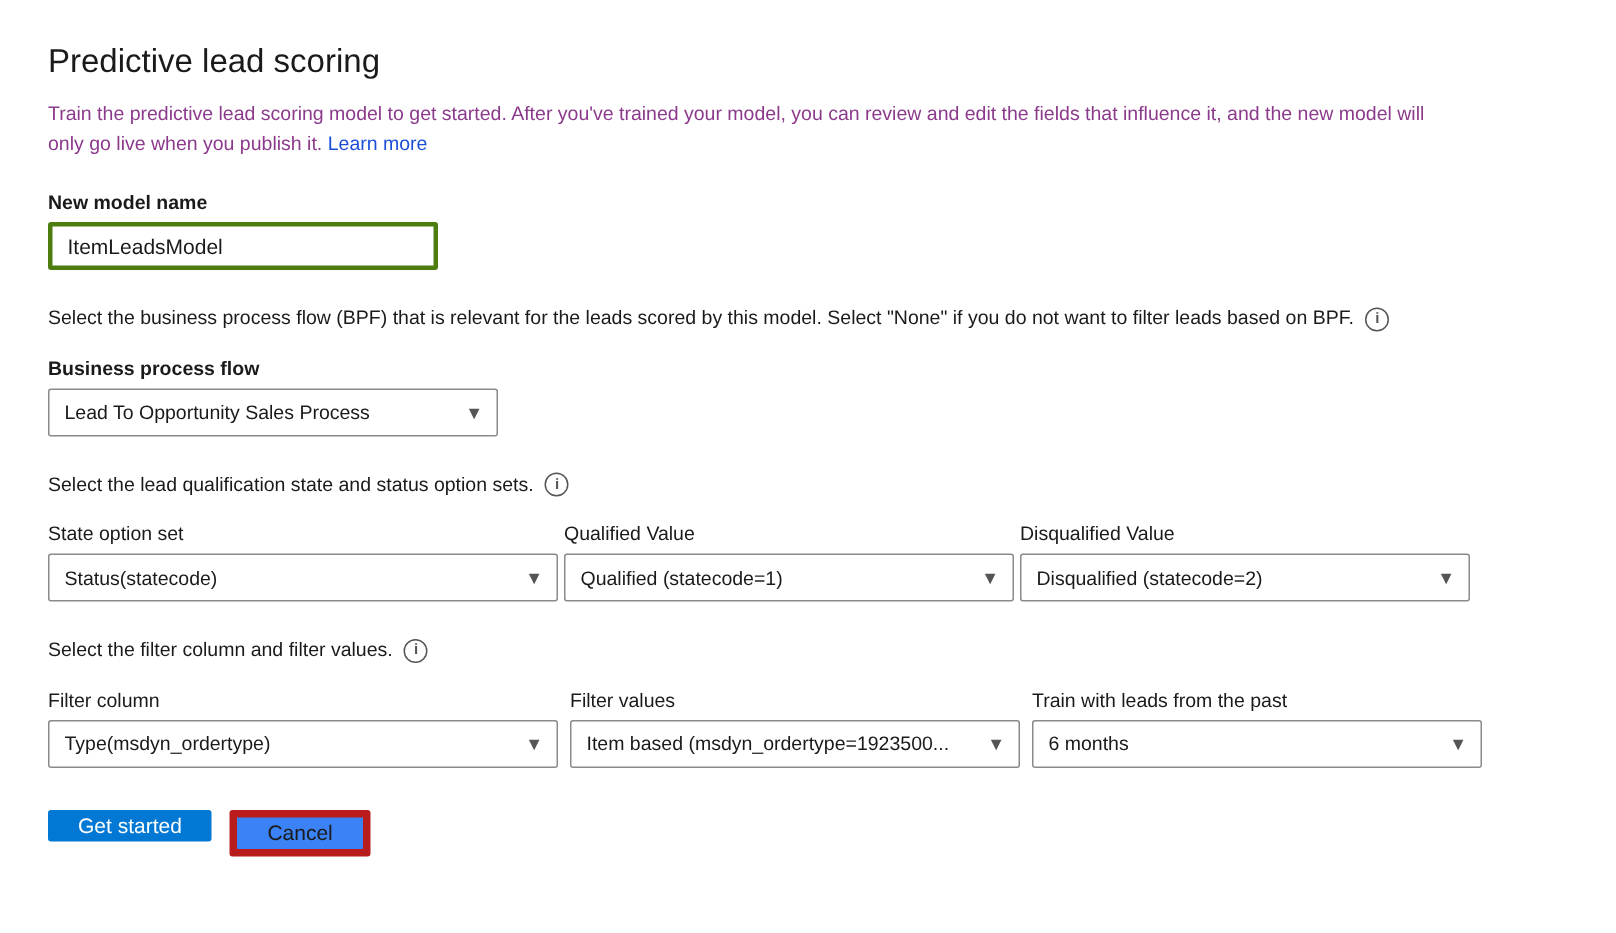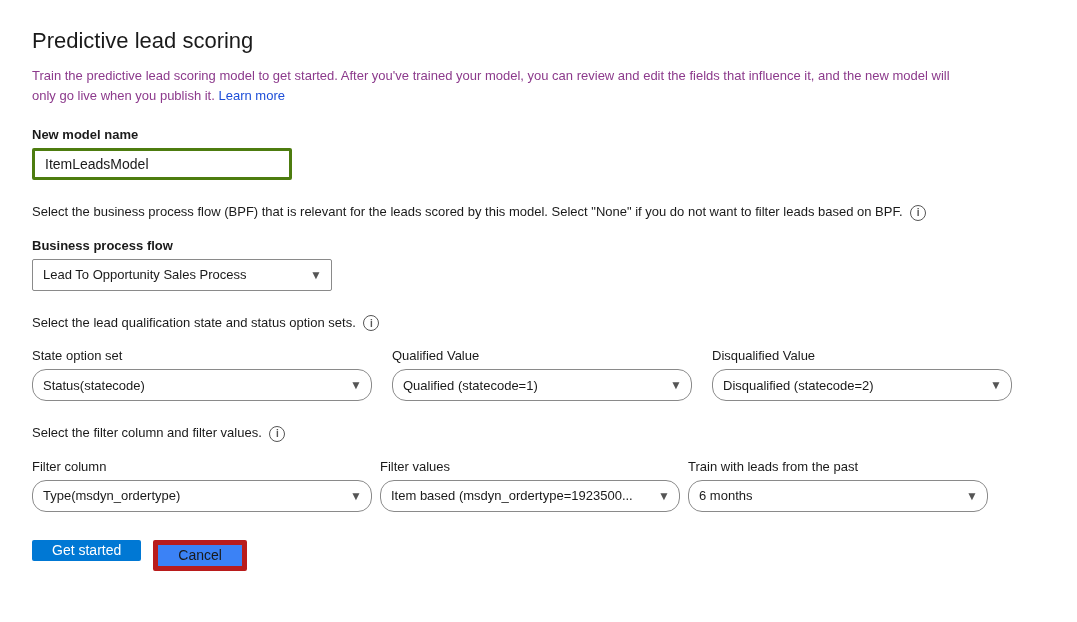--- a/index.html
+++ b/index.html
@@ -113,39 +113,38 @@
       font-size: 12px;
     }
 
     .bpf-select {
       width: 300px;
     }
 
     .grid-3 {
       display: grid;
       grid-template-columns: 340px 300px 300px;
-      gap: 20px;
+      gap: 4px;
       align-items: start;
     }
 
     .col-field {
       display: flex;
       flex-direction: column;
     }
 
     .col-label {
       font-size: 13px;
       color: #1a1a1a;
       margin-bottom: 6px;
       font-weight: 400;
     }
 
     .select-full {
       width: 100%;
-      border-radius: 14px;
     }
 
     .filter-grid {
       display: grid;
       grid-template-columns: 340px 300px 300px;
       gap: 8px;
       align-items: start;
     }
 
     .button-row {

